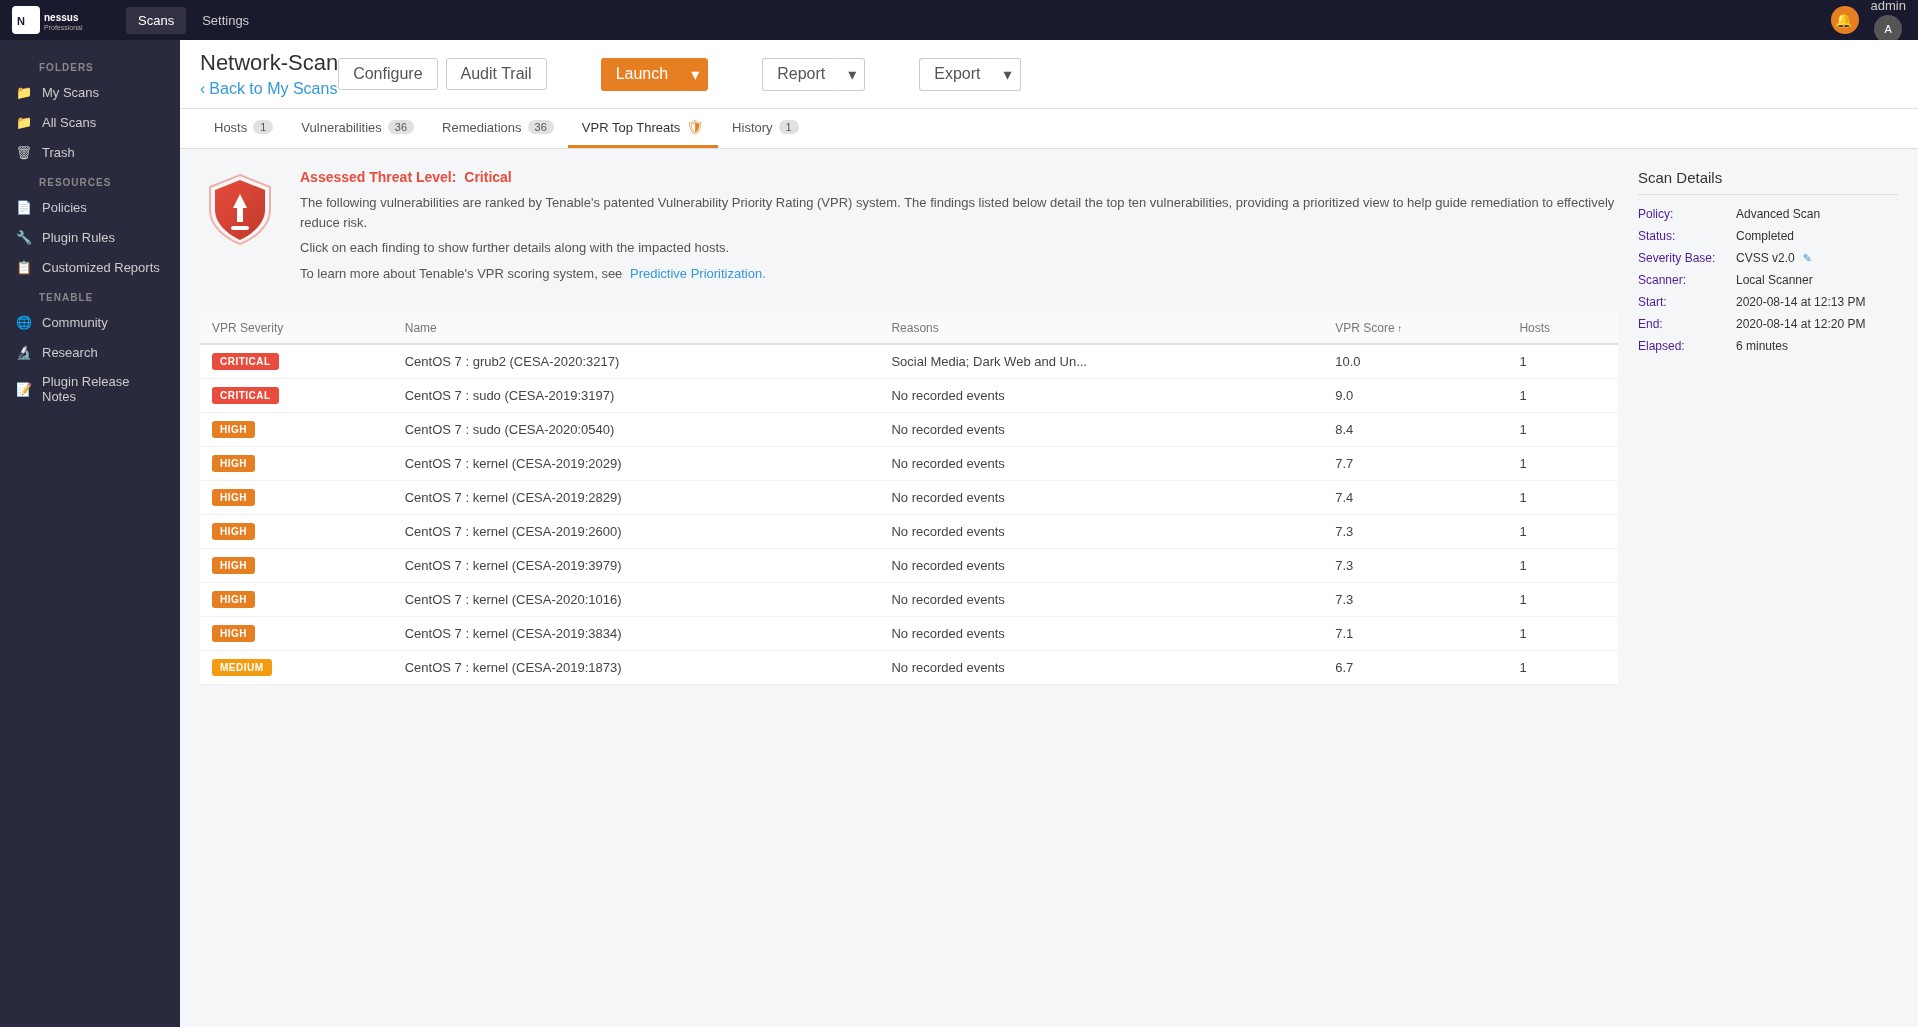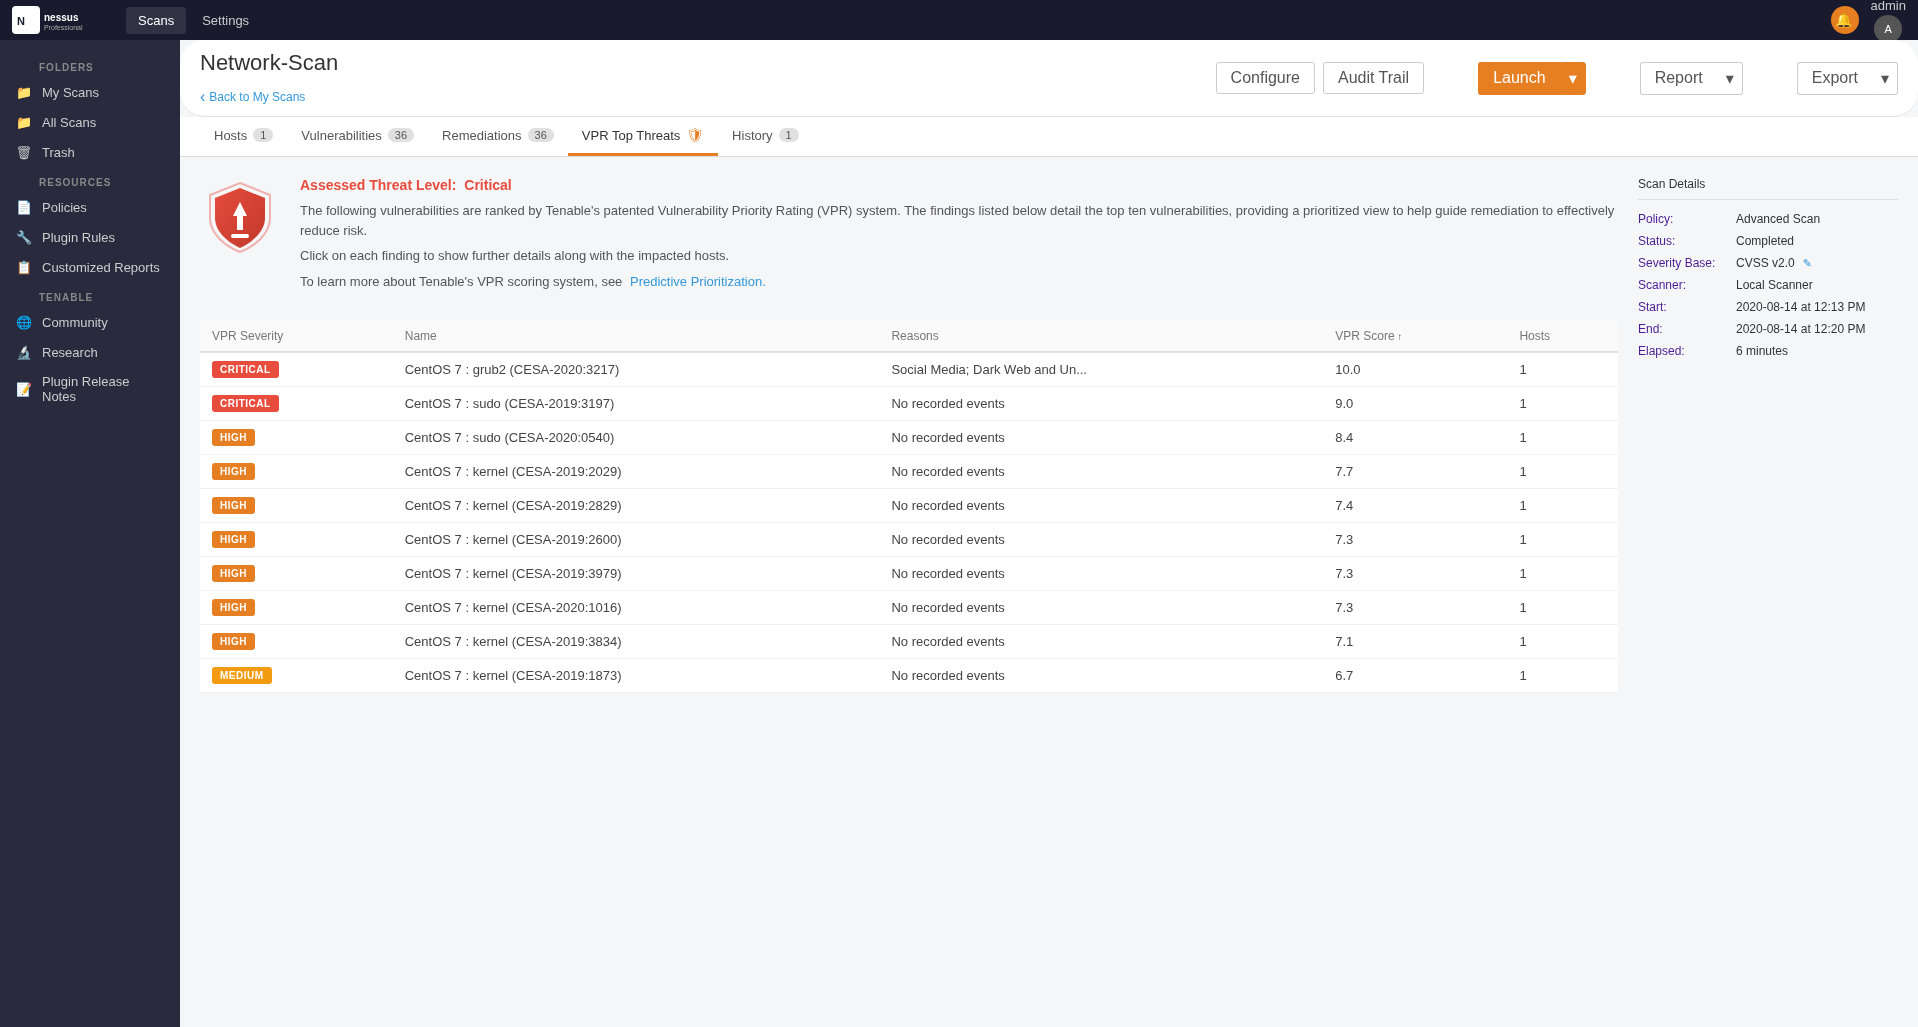--- a/index.html
+++ b/index.html
@@ -22,24 +22,24 @@
     
     .sidebar { width: 180px; background: #2a2a3e; flex-shrink: 0; overflow-y: auto; padding: 12px 0; }
     .sidebar-section-label { color: #888; font-size: 10px; font-weight: 600; letter-spacing: 1px; padding: 10px 16px 4px; text-transform: uppercase; margin-left: 23px; }
     .sidebar-item { display: flex; align-items: center; gap: 10px; padding: 7px 16px; color: #ccc; cursor: pointer; font-size: 13px; }
     .sidebar-icon { width: 16px; height: 16px; display: flex; align-items: center; justify-content: center; font-size: 13px; flex-shrink: 0; }
 
     
     .main-content { flex: 1; overflow-y: auto; background: #f5f6f8; }
 
     
-    .page-header { background: #fff; border-bottom: 1px solid #e0e0e0; padding: 10px 20px; display: flex; align-items: center; justify-content: space-between; border-radius: 25px; }
+    .page-header { background: #fff; border-bottom: 1px solid #e0e0e0; padding: 10px 20px; display: flex; align-items: center; justify-content: flex-start; }
     .page-title-area { }
     .page-title { font-size: 22px; font-weight: 300; color: #333; }
-    .back-link { color: #3498db; font-size: 12px; cursor: pointer; display: flex; align-items: center; gap: 4px; margin-top: 12px; }
+    .back-link { color: #3498db; font-size: 16px; cursor: pointer; display: flex; align-items: center; gap: 4px; margin-top: 4px; }
     .back-link:before { content: '‹'; font-size: 16px; }
     .header-actions { display: flex; align-items: center; gap: 8px; }
     .btn { padding: 6px 14px; border: 1px solid #ccc; background: #fff; border-radius: 3px; cursor: pointer; font-size: 16px; color: #555; display: flex; align-items: center; gap: 4px; }
     .btn-primary { background: #e67e22; color: #fff; border-color: #e67e22; }
     .btn-split { display: flex; padding-left: 46px; }
     .btn-split .btn-main { border-radius: 3px 0 0 3px; border-right: none; }
     .btn-split .btn-caret { border-radius: 0 3px 3px 0; padding: 6px 8px; border-left: 1px solid rgba(255,255,255,0.3); }
     .btn-split.primary .btn-main, .btn-split.primary .btn-caret { background: #e67e22; color: #fff; border-color: #e67e22; }
 
     
@@ -67,21 +67,21 @@
     .vuln-table th.sortable:after { content: ' ↕'; color: #aaa; font-size: 10px; }
     .vuln-table th.sort-asc:after { content: ' ↑'; color: #555; }
     .vuln-table td { padding: 8px 12px; border-bottom: 1px solid #f0f0f0; font-size: 13px; color: #444; vertical-align: middle; }
     .severity-badge { padding: 3px 8px; border-radius: 3px; font-size: 10px; font-weight: 700; color: #fff; letter-spacing: 0.5px; display: inline-block; }
     .badge-critical { background: #e74c3c; }
     .badge-high { background: #e67e22; }
     .badge-medium { background: #f39c12; }
 
     
     .scan-details-panel { width: 260px; flex-shrink: 0; }
-    .scan-details-title { font-size: 12px; font-weight: 500; color: #333; margin-bottom: 12px; padding-bottom: 8px; border-bottom: 1px solid #e0e0e0; }
+    .scan-details-title { font-size: 15px; font-weight: 500; color: #333; margin-bottom: 12px; padding-bottom: 8px; border-bottom: 1px solid #e0e0e0; }
     .scan-detail-row { display: flex; gap: 8px; margin-bottom: 8px; font-size: 12px; }
     .scan-detail-label { color: #4c1d95; width: 90px; flex-shrink: 0; }
     .scan-detail-value { color: #333; flex: 1; }
     .edit-icon { color: #3498db; cursor: pointer; font-size: 11px; margin-left: 4px; }
     .cvss-value { display: flex; align-items: center; gap: 4px; }
 
     
     .content-with-sidebar { display: flex; gap: 20px; }
     .content-main { flex: 1; min-width: 0; }
 

